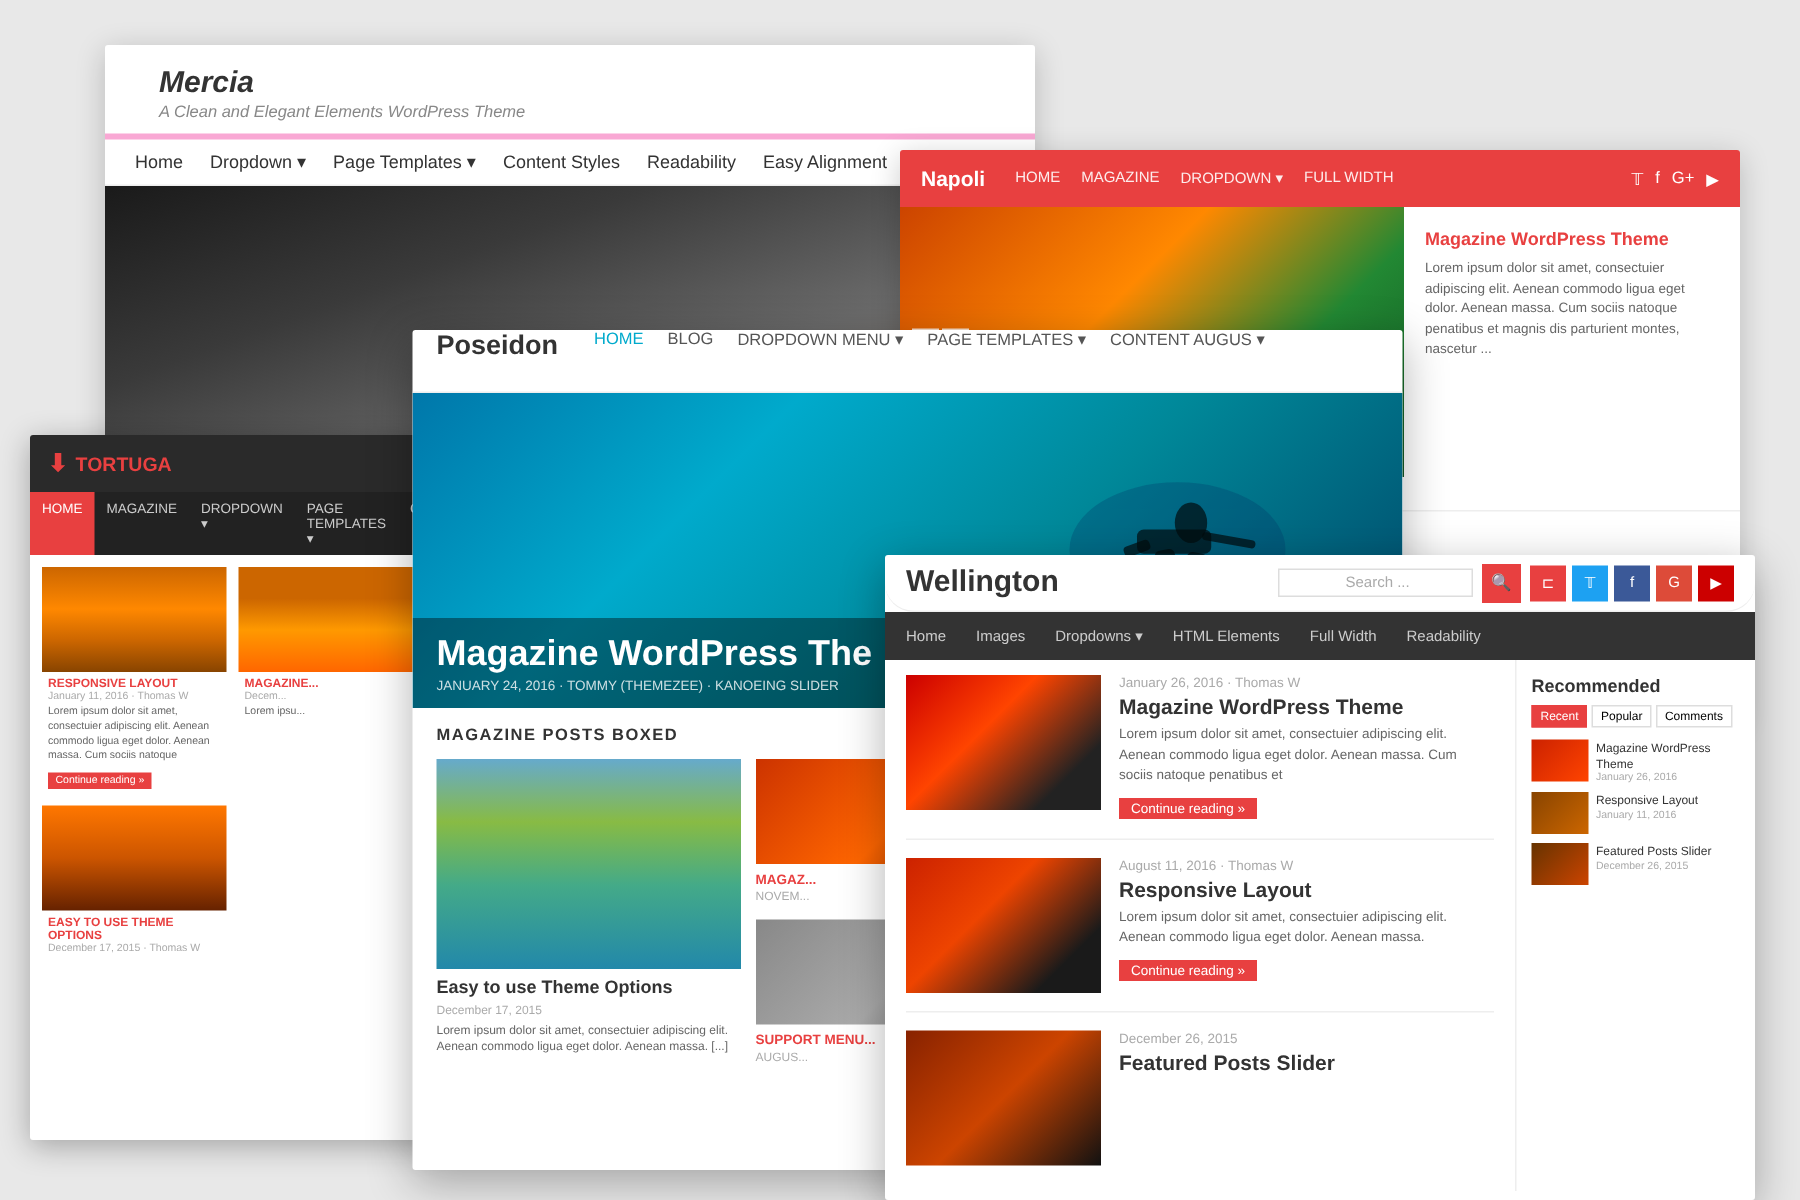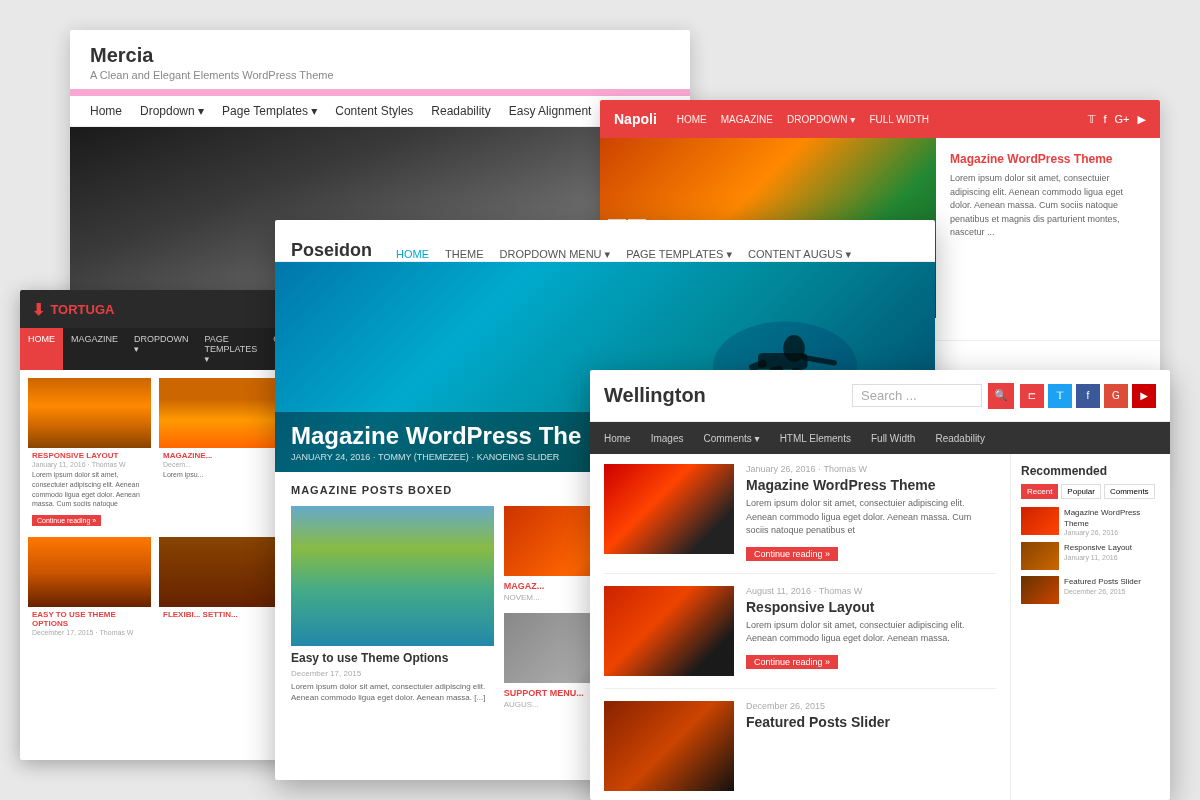--- a/index.html
+++ b/index.html
@@ -19,22 +19,23 @@
       left: 70px;
       width: 620px;
       height: 480px;
       background: #fff;
       box-shadow: 0 4px 20px rgba(0,0,0,0.2);
       border-radius: 2px;
       overflow: hidden;
       z-index: 1;
     }
     .mercia-header {
-      padding: 14px 20px 8px;
-      border-bottom: 7px solid #f9a8d4;
+      padding: 14px 36px 8px;
+      border-bottom: 4px solid #f9a8d4;
+      font-style: italic;
     }
     .mercia-title {
       font-size: 20px;
       font-weight: bold;
       color: #333;
     }
     .mercia-subtitle {
       font-size: 11px;
       color: #888;
       margin-top: 2px;
@@ -347,21 +348,21 @@
       width: 660px;
       height: 560px;
       background: #fff;
       box-shadow: 0 8px 30px rgba(0,0,0,0.3);
       border-radius: 2px;
       overflow: hidden;
       z-index: 4;
     }
     .poseidon-nav {
       display: flex;
-      align-items: flex-end;
+      align-items: flex-start;
       padding: 0 16px;
       height: 42px;
       border-bottom: 1px solid #eee;
     }
     .poseidon-brand {
       font-size: 18px;
       font-weight: bold;
       color: #333;
       margin-right: 24px;
     }
@@ -476,22 +477,23 @@
       background: #fff;
       box-shadow: 0 8px 30px rgba(0,0,0,0.3);
       border-radius: 2px;
       overflow: hidden;
       z-index: 5;
     }
     .wellington-nav-top {
       display: flex;
       align-items: center;
       padding: 0 14px;
-      height: 52px;
+      height: 38px;
       border-bottom: 1px solid #eee;
+      border-radius: 19px;
     }
     .wellington-brand {
       font-size: 20px;
       font-weight: bold;
       color: #333;
       flex: 1;
     }
     .wellington-search {
       display: flex;
       align-items: center;
@@ -807,33 +809,29 @@
     </div>
     <div class="tortuga-card">
       <div class="tortuga-card-img harbor2"></div>
       <div class="tortuga-card-label">EASY TO USE THEME OPTIONS</div>
       <div class="tortuga-card-meta">
         <span>December 17, 2015</span>
         ·
         <span>Thomas W</span>
       </div>
     </div>
-    <div class="tortuga-card">
-      <div class="tortuga-card-img partial"></div>
-      <div class="tortuga-card-label">FLEXIBI... SETTIN...</div>
-    </div>
   </div>
 </div>
 
 <div class="poseidon-window">
   <div class="poseidon-nav">
     <div class="poseidon-brand">Poseidon</div>
     <div class="poseidon-nav-links">
       <span class="poseidon-nav-link active">HOME</span>
-      <span class="poseidon-nav-link">THEME</span>
+      <span class="poseidon-nav-link">BLOG</span>
       <span class="poseidon-nav-link">DROPDOWN MENU ▾</span>
       <span class="poseidon-nav-link">PAGE TEMPLATES ▾</span>
       <span class="poseidon-nav-link">CONTENT AUGUS ▾</span>
     </div>
   </div>
   <div class="poseidon-hero">
 
     <svg class="diver-silhouette" viewBox="0 0 200 150" xmlns="http://www.w3.org/2000/svg">
       <ellipse cx="100" cy="80" rx="80" ry="50" fill="rgba(0,50,100,0.3)"></ellipse>
 
@@ -885,35 +883,35 @@
         </div>
       </div>
     </div>
   </div>
 </div>
 
 <div class="wellington-window">
   <div class="wellington-nav-top">
     <div class="wellington-brand">Wellington</div>
     <div class="wellington-search">
-      <span style="color:#aaa;font-size:13px;">Search ...</span>
+      <span style="color:#aaa;font-size:10px;margin-left:36px;">Search ...</span>
     </div>
     <div class="wellington-search-btn">🔍</div>
     <div class="wellington-icons">
       <div class="wellington-icon-btn" style="background:#e84040;">⊏</div>
       <div class="wellington-icon-btn" style="background:#1da1f2;">𝕋</div>
       <div class="wellington-icon-btn" style="background:#3b5998;">f</div>
       <div class="wellington-icon-btn" style="background:#dd4b39;">G</div>
       <div class="wellington-icon-btn" style="background:#cc0000;">▶</div>
     </div>
   </div>
   <div class="wellington-nav-bar">
     <span>Home</span>
     <span>Images</span>
-    <span>Comments ▾</span>
+    <span>Dropdowns ▾</span>
     <span>HTML Elements</span>
     <span>Full Width</span>
     <span>Readability</span>
   </div>
   <div class="wellington-body">
     <div class="wellington-main">
 
       <div class="wellington-article">
         <div class="wellington-article-img bike"></div>
         <div>

